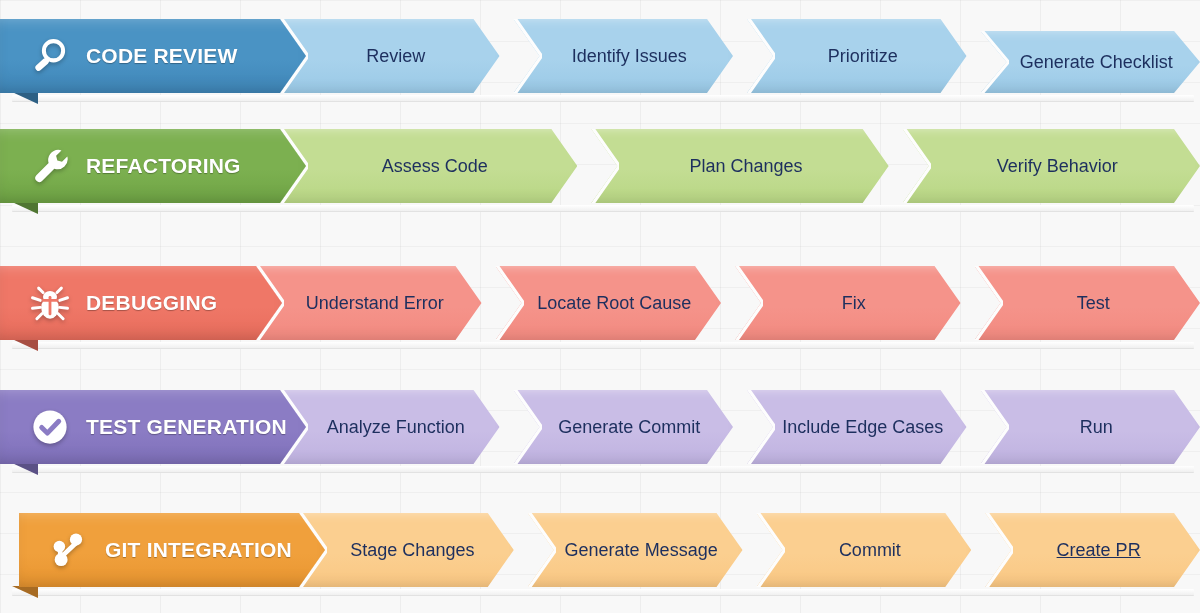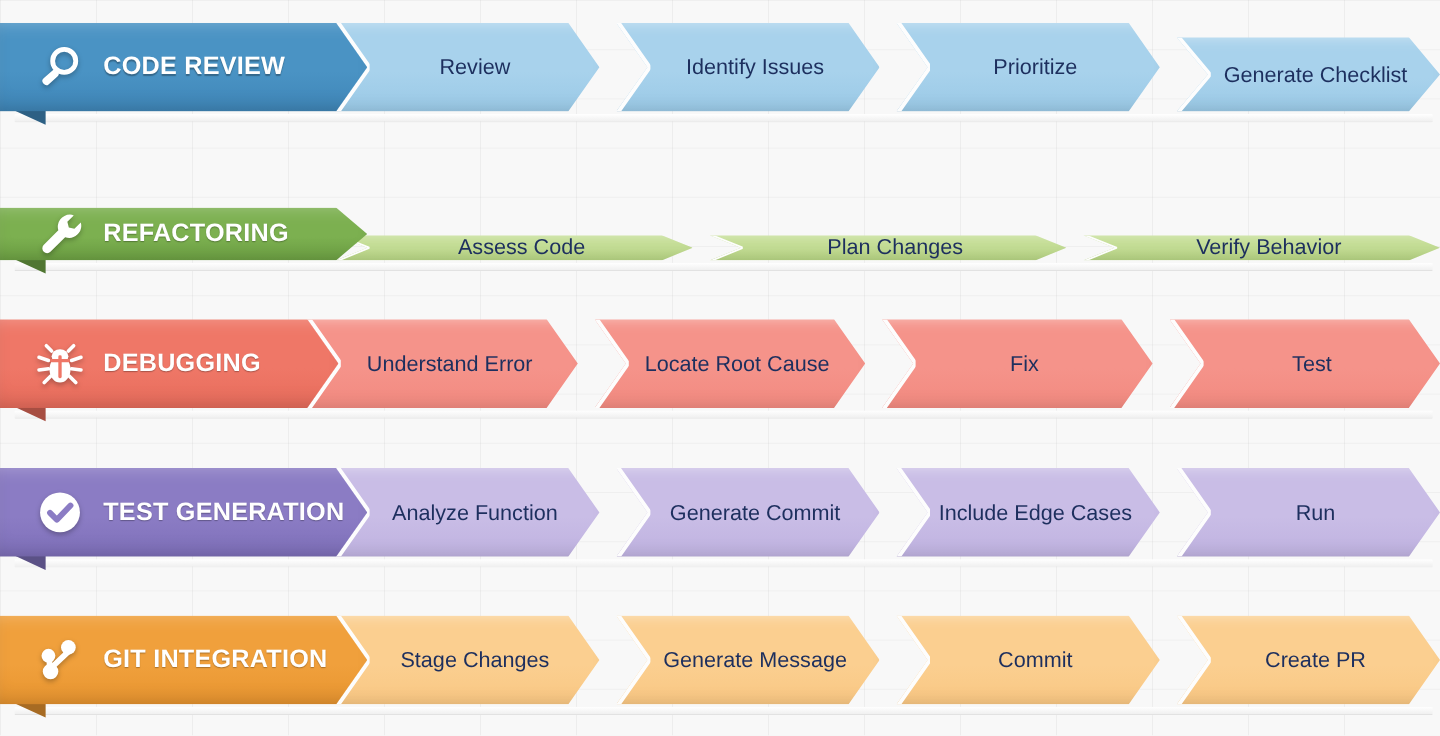--- a/index.html
+++ b/index.html
@@ -152,31 +152,31 @@
   }
 
   
   .step:nth-child(1) { z-index: 5; }
   .step:nth-child(2) { z-index: 4; }
   .step:nth-child(3) { z-index: 3; }
   .step:nth-child(4) { z-index: 2; }
 
   
   #row-0 { top: 19px; }
-  #row-1 { top: 143px; align-items: flex-end; }
+  #row-1 { top: 129px; }
   #row-2 { top: 266px; }
   #row-3 { top: 390px; }
   #row-4 { top: 513px; }
 
   
   #row-0 .head { width: 306px; flex-basis: 306px; }
   #row-1 .head { width: 306px; flex-basis: 306px; }
   #row-2 .head { width: 282px; flex-basis: 282px; }
   #row-3 .head { width: 306px; flex-basis: 306px; }
-  #row-4 .head { width: 306px; flex-basis: 306px; }
+  #row-4 .head { width: 306px; flex-basis: 306px; margin-left: 19px; }
 </style>
 </head>
 <body>
 
 <div id="bg-grid"></div>
 
 <div id="board">
 
   <div class="row" id="row-0">
     <div class="fold" style="border-top-color: rgb(63, 134, 184); filter: brightness(0.72);"></div>
@@ -277,17 +277,17 @@
           <circle cx="13" cy="20" r="6.6" fill="#fff"></circle>
           <circle cx="15" cy="35" r="7.4" fill="#fff"></circle>
         </svg>
       </span>
       <span class="head-label">GIT INTEGRATION</span>
     </div>
     <div class="steps">
       <div class="step" style="background: linear-gradient(rgb(251, 207, 144) 0%, rgb(251, 207, 144) 55%, rgb(249, 199, 131) 100%); color: rgb(29, 47, 94);">Stage Changes</div>
       <div class="step" style="background: linear-gradient(rgb(251, 207, 144) 0%, rgb(251, 207, 144) 55%, rgb(249, 199, 131) 100%); color: rgb(29, 47, 94);">Generate Message</div>
       <div class="step" style="background: linear-gradient(rgb(251, 207, 144) 0%, rgb(251, 207, 144) 55%, rgb(249, 199, 131) 100%); color: rgb(29, 47, 94);">Commit</div>
-      <div class="step" style="background: linear-gradient(rgb(251, 207, 144) 0%, rgb(251, 207, 144) 55%, rgb(249, 199, 131) 100%); color: rgb(29, 47, 94);">Create PR</div>
+      <div class="step" style="background: linear-gradient(rgb(251, 207, 144) 0%, rgb(251, 207, 144) 55%, rgb(249, 199, 131) 100%); color: rgb(29, 47, 94); text-decoration: underline;">Create PR</div>
     </div>
   </div>
 
 </div>
 
 </body></html>

